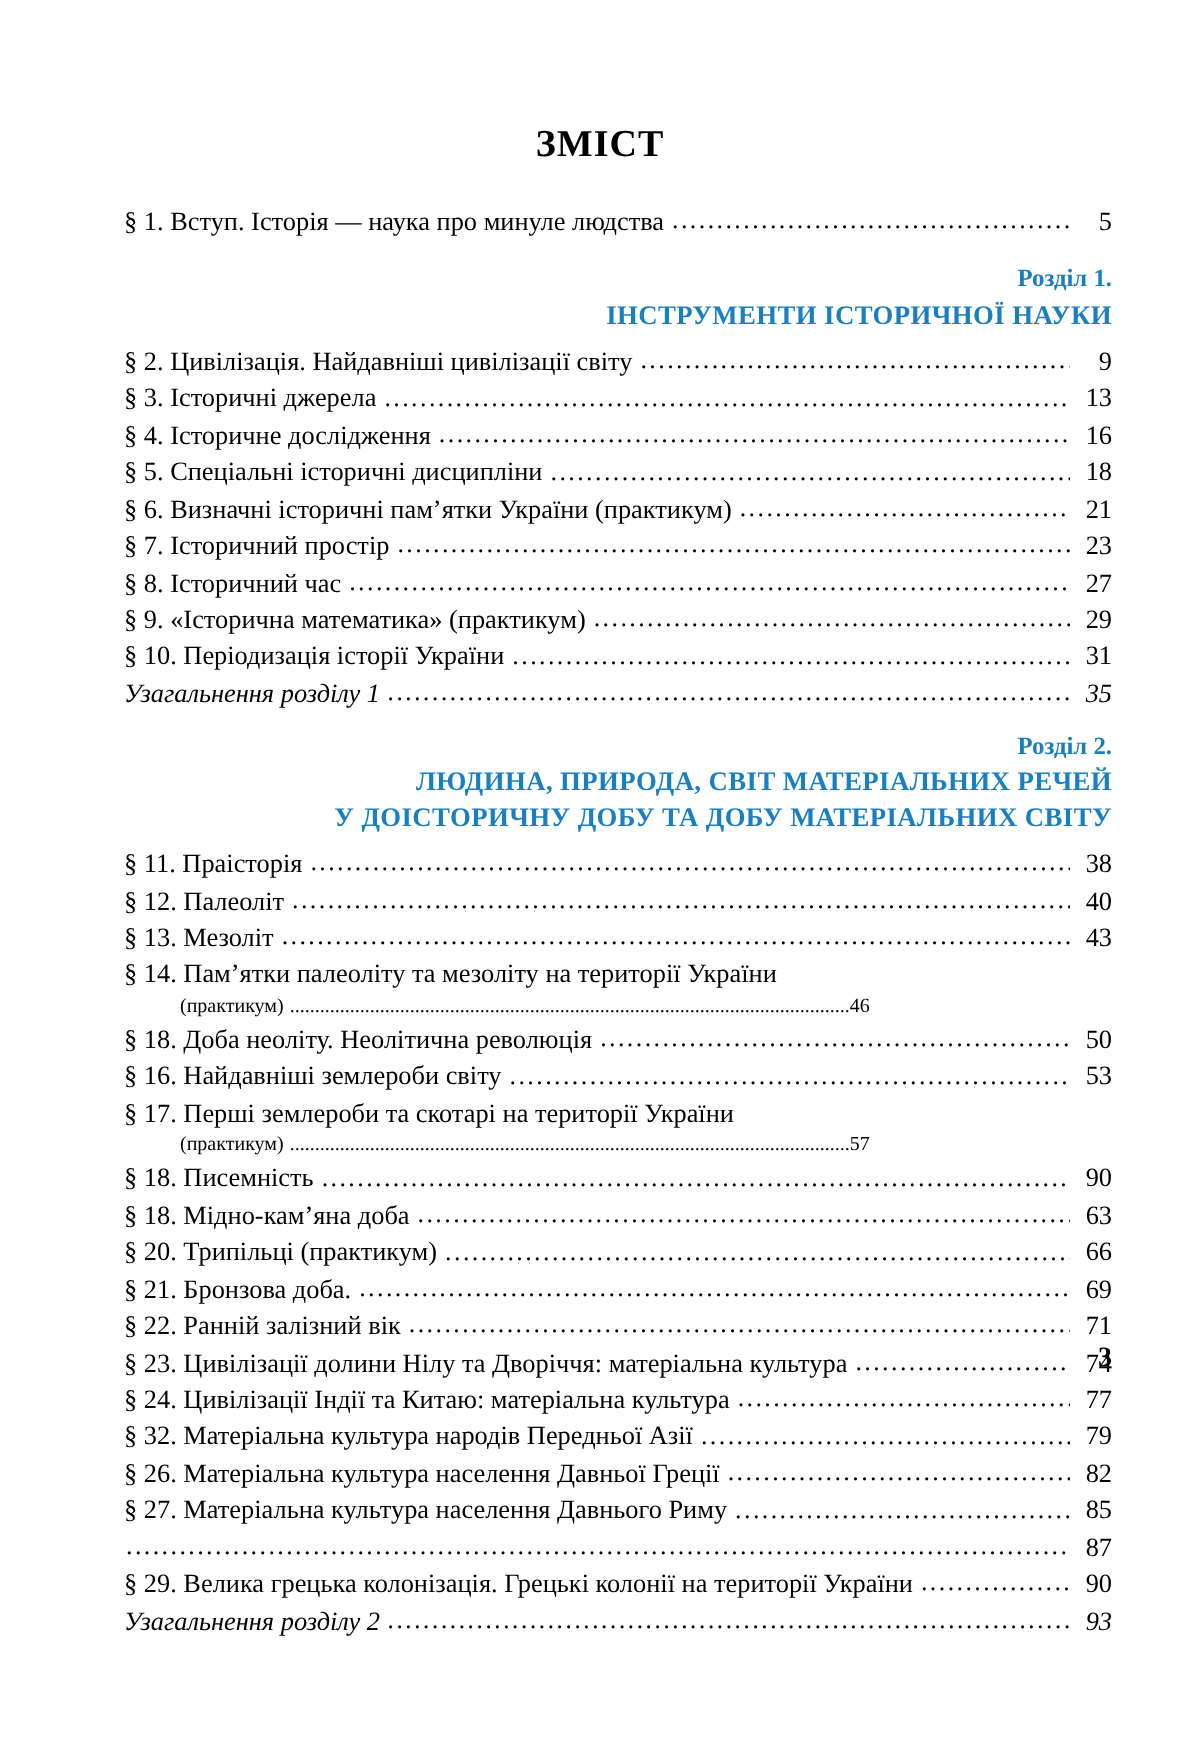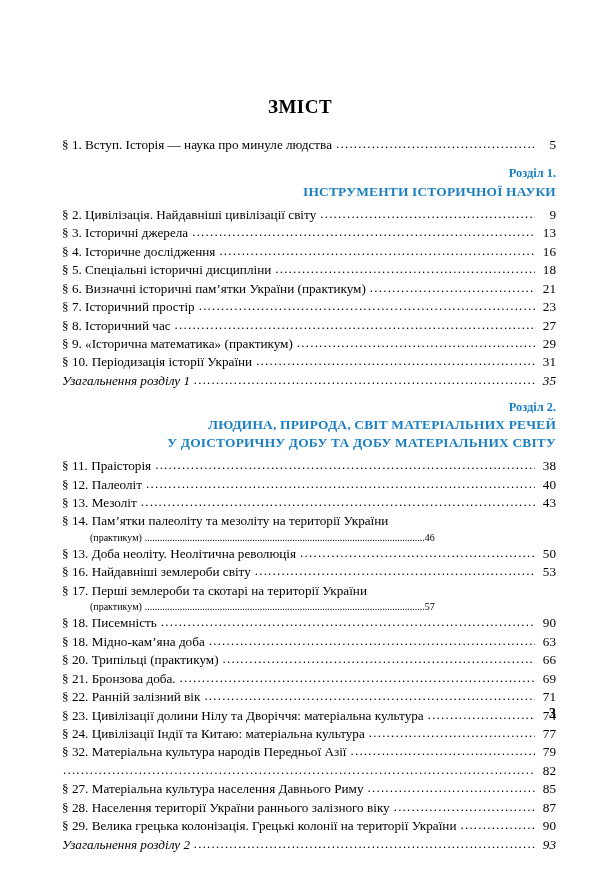--- a/index.html
+++ b/index.html
@@ -14,33 +14,32 @@
     color: #000000;
     position: relative;
     overflow: hidden;
   }
   .page {
     width: 600px;
     height: 724px;
     box-sizing: border-box;
     padding: 56px 44px 20px 44px;
     position: relative;
-    margin-top: 34px;
   }
   .doc-title {
     text-align: center;
     font-size: 19px;
     font-weight: bold;
     letter-spacing: 0.5px;
     margin: 6px 0 18px 0;
     font-family: "Liberation Serif", serif;
   }
   .toc-line {
     display: flex;
-    align-items: flex-start;
+    align-items: flex-end;
     font-size: 13.2px;
     line-height: 1.32;
     margin: 0 0 1px 0;
     white-space: nowrap;
   }
   .toc-line .lbl {
     flex: 0 0 auto;
     padding-right: 3px;
   }
   .toc-line .dots {
@@ -208,21 +207,21 @@
     <div class="toc-line indent">
       <span class="lbl">§ 14. Пам’ятки палеоліту та мезоліту на території України</span>
     </div>
     <div class="cont-line">
       <span class="lbl">(практикум)</span>
       <span class="dots">................................................................................................................</span>
       <span class="pg">46</span>
     </div>
 
     <div class="toc-line indent">
-      <span class="lbl">§ 13. Доба неоліту. Неолітична революція</span>
+      <span class="lbl">§ 18. Доба неоліту. Неолітична революція</span>
       <span class="dots">................................................................................................................</span>
       <span class="pg">50</span>
     </div>
     <div class="toc-line indent">
       <span class="lbl">§ 16. Найдавніші землероби світу</span>
       <span class="dots">................................................................................................................</span>
       <span class="pg">53</span>
     </div>
 
     <div class="toc-line indent">
@@ -268,30 +267,30 @@
       <span class="lbl">§ 24. Цивілізації Індії та Китаю: матеріальна культура</span>
       <span class="dots">................................................................................................................</span>
       <span class="pg">77</span>
     </div>
     <div class="toc-line indent">
       <span class="lbl">§ 32. Матеріальна культура народів Передньої Азії</span>
       <span class="dots">................................................................................................................</span>
       <span class="pg">79</span>
     </div>
     <div class="toc-line indent">
+      <span class="lbl">§ 26. Матеріальна культура населення Давньої Греції</span>
       <span class="dots">................................................................................................................</span>
       <span class="pg">82</span>
     </div>
     <div class="toc-line indent">
       <span class="lbl">§ 27. Матеріальна культура населення Давнього Риму</span>
       <span class="dots">................................................................................................................</span>
       <span class="pg">85</span>
     </div>
     <div class="toc-line indent">
-      <span class="lbl">§ 28. Населення території України раннього залізного віку</span>
       <span class="dots">................................................................................................................</span>
       <span class="pg">87</span>
     </div>
     <div class="toc-line indent">
       <span class="lbl">§ 29. Велика грецька колонізація. Грецькі колонії на території України</span>
       <span class="dots">................................................................................................................</span>
       <span class="pg">90</span>
     </div>
     <div class="toc-line indent summary">
       <span class="lbl">Узагальнення розділу 2</span>

